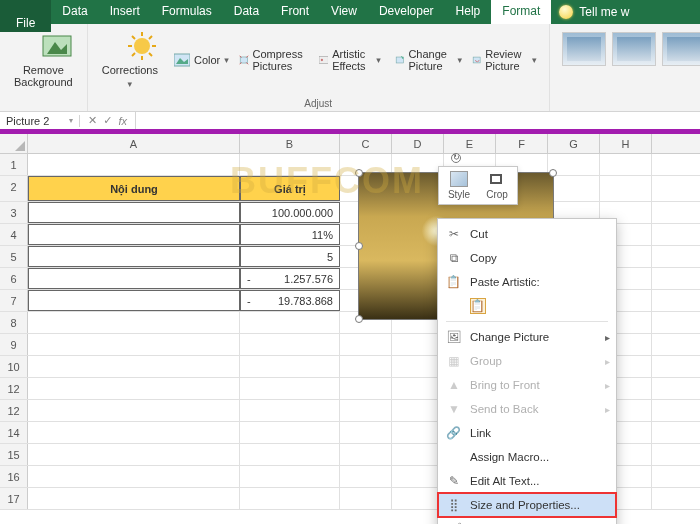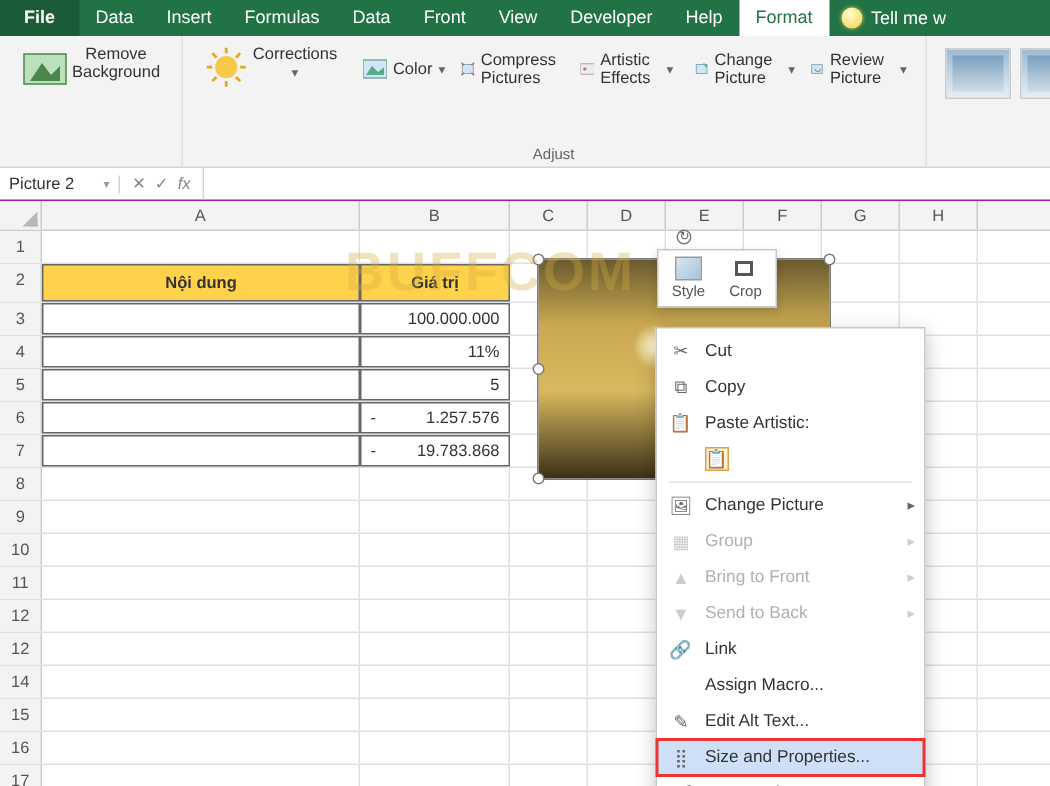--- a/index.html
+++ b/index.html
@@ -2,45 +2,45 @@
 <html><head>
 <meta charset="utf-8">
 <style>
   * { margin: 0; padding: 0; box-sizing: border-box; font-family: "Segoe UI", Tahoma, sans-serif; }
   body { width: 700px; height: 524px; background: #fff; overflow: hidden; position: relative; font-size: 12px; }
 
   
   .tab-bar { height: 24px; background: #217346; display: flex; color: #fff; }
   .tab { padding: 4px 11px; cursor: pointer; font-size: 12px; }
   .tab.active { background: #fff; color: #217346; }
-  .tab.file { background: #1a5c38; padding: 4px 16px; font-weight: bold; }
+  .tab.file { background: #1a5c38; padding: 16px 16px; }
   .tell-me { display: flex; align-items: center; gap: 6px; padding: 4px 8px; }
   .bulb { width: 14px; height: 14px; border-radius: 50%; background: radial-gradient(circle at 40% 30%, #fffbd0, #f5d142); box-shadow: 0 0 3px rgba(255,220,80,0.8); }
 
   
   .ribbon { height: 88px; background: #f3f3f3; border-bottom: 1px solid #d4d4d4; display: flex; }
   .ribbon-group { padding: 4px 8px 2px; border-right: 1px solid #e1e1e1; display: flex; flex-direction: column; justify-content: space-between; }
   .group-label { font-size: 10px; color: #666; text-align: center; margin-top: 2px; }
-  .big-btn { display: flex; align-items: flex-start; gap: 2px; padding: 2px 6px; cursor: pointer; }
+  .big-btn { display: flex; flex-direction: column; align-items: flex-end; gap: 2px; padding: 2px 6px; cursor: pointer; }
   .big-btn .icon-box { width: 32px; height: 32px; }
   .big-btn span { font-size: 11px; color: #333; text-align: center; line-height: 12px; }
   .small-btn-row { display: flex; align-items: center; gap: 4px; padding: 1px 4px; cursor: pointer; font-size: 11px; color: #333; }
   .small-btn-row .sm-icon { width: 16px; height: 16px; }
   .dropdown-arrow::after { content: " ▾"; font-size: 9px; color: #666; }
 
   .adjust-main { display: flex; gap: 6px; }
   .adjust-col { display: flex; flex-direction: row; gap: 2px; }
 
   .styles-gallery { display: flex; gap: 6px; align-items: center; padding: 4px; }
   .style-thumb { width: 44px; height: 34px; border: 1px solid #ccc; background: linear-gradient(180deg,#9dbbd4,#e7eef4); position: relative; cursor: pointer; }
   .style-thumb::after { content:""; position:absolute; inset:4px; background: linear-gradient(180deg,#7aa0c0,#cfdce7); }
   .style-thumb.sel { outline: 2px solid #e8a33d; }
 
   
-  .formula-bar { height: 22px; border-bottom: 1px solid #a21caf; display: flex; align-items: center; background: #fff; }
+  .formula-bar { height: 22px; border-bottom: 5px solid #a21caf; display: flex; align-items: center; background: #fff; }
   .name-box { width: 80px; border-right: 1px solid #d4d4d4; padding: 0 6px; font-size: 11px; color: #333; display:flex; align-items:center; justify-content:space-between;}
   .name-box::after { content:"▾"; font-size:8px; color:#999; }
   .fx-controls { display: flex; align-items: center; gap: 6px; padding: 0 8px; color: #888; font-size: 11px; }
   .fx-controls span { cursor: pointer; }
 
   
   .grid { position: relative; }
   .col-headers { display: flex; height: 20px; background: #f3f3f3; border-bottom: 1px solid #ccc; }
   .corner { width: 28px; border-right: 1px solid #ccc; background: #f3f3f3; position:relative;}
   .corner::after { content:""; position:absolute; right:2px; bottom:2px; border:5px solid transparent; border-right-color:#b7b7b7; border-bottom-color:#b7b7b7;}
@@ -335,31 +335,20 @@
       <div class="cell col-A"></div>
       <div class="cell col-B"></div>
       <div class="cell col-std"></div>
       <div class="cell col-std"></div>
       <div class="cell col-std"></div>
       <div class="cell col-std"></div>
       <div class="cell col-std"></div>
       <div class="cell col-std"></div>
     </div>
   <div class="row">
-      <div class="rh">11</div>
-      <div class="cell col-A"></div>
-      <div class="cell col-B"></div>
-      <div class="cell col-std"></div>
-      <div class="cell col-std"></div>
-      <div class="cell col-std"></div>
-      <div class="cell col-std"></div>
-      <div class="cell col-std"></div>
-      <div class="cell col-std"></div>
-    </div>
-  <div class="row">
       <div class="rh">12</div>
       <div class="cell col-A"></div>
       <div class="cell col-B"></div>
       <div class="cell col-std"></div>
       <div class="cell col-std"></div>
       <div class="cell col-std"></div>
       <div class="cell col-std"></div>
       <div class="cell col-std"></div>
       <div class="cell col-std"></div>
     </div>

